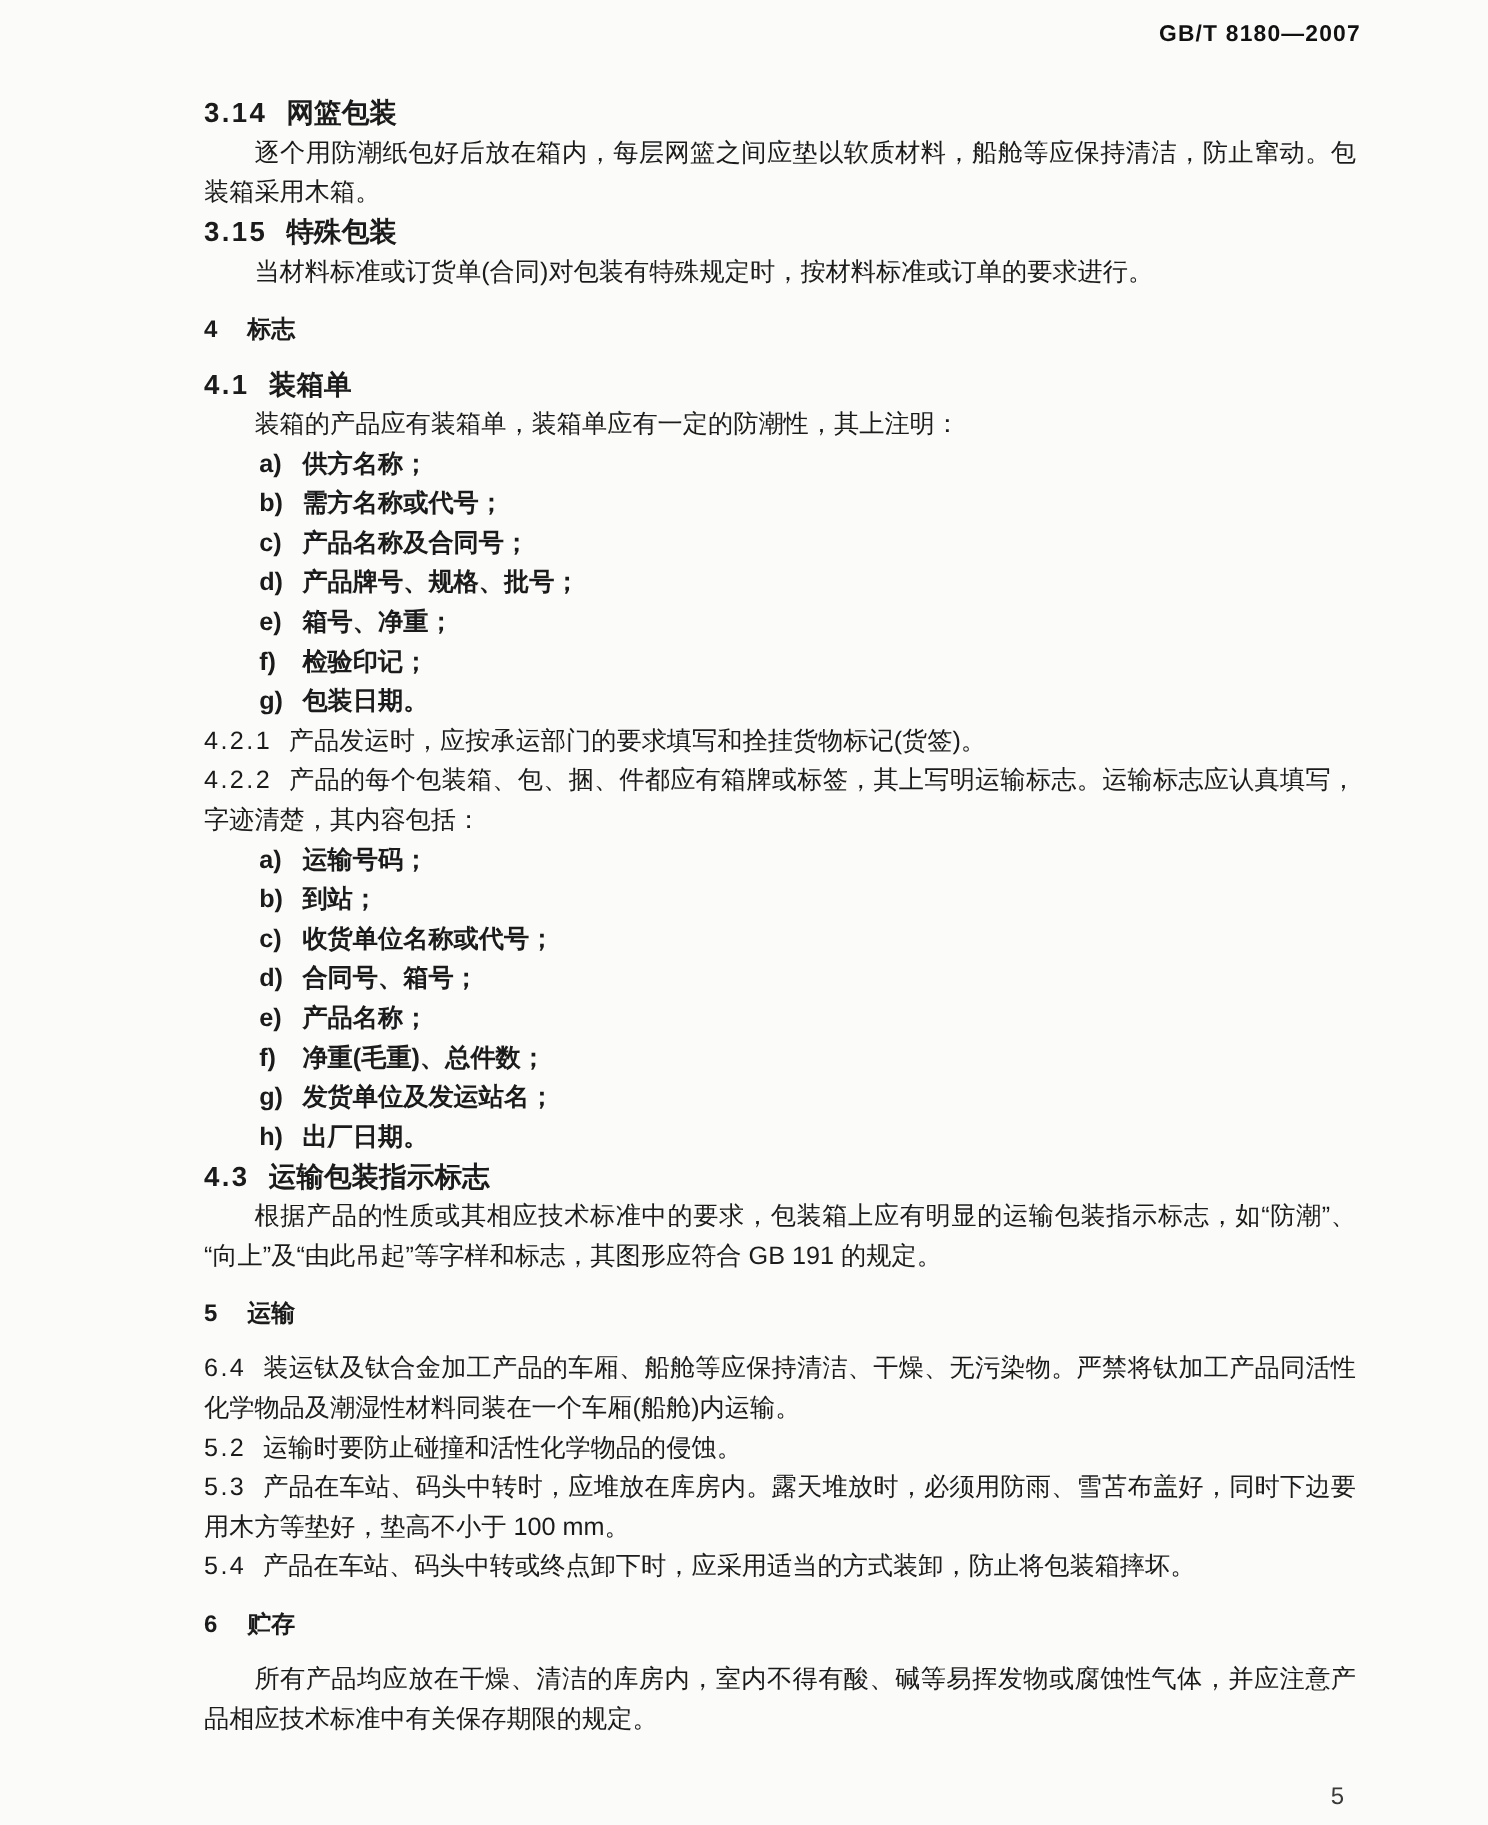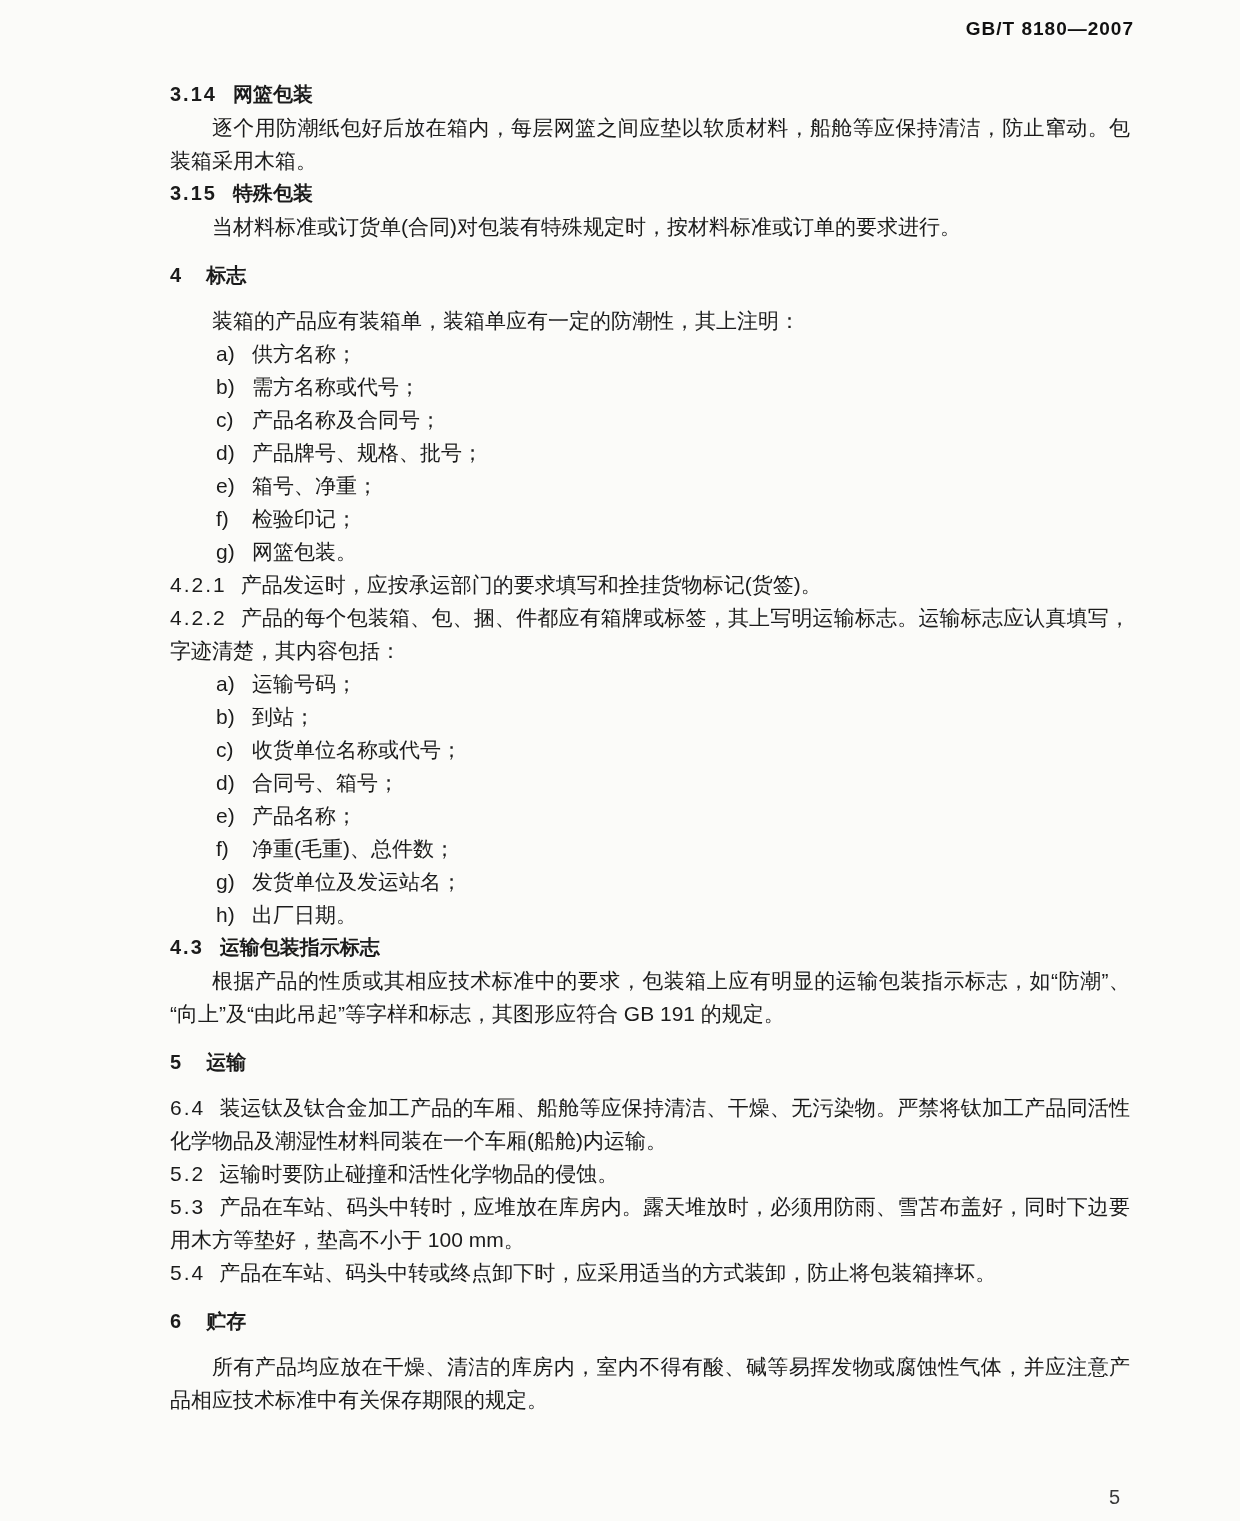--- a/index.html
+++ b/index.html
@@ -42,35 +42,36 @@
     font-size: 20px;
     margin-top: 16px;
     margin-bottom: 12px;
   }
   .chapter .num {
     margin-right: 24px;
     letter-spacing: 1px;
   }
   .section {
     font-weight: bold;
-    font-size: 20px;
+    font-size: 23px;
   }
   .section .num {
     margin-right: 16px;
     letter-spacing: 2px;
   }
   .para {
     text-indent: 2em;
   }
   .clause .num {
     margin-right: 14px;
     letter-spacing: 2px;
   }
   .item {
     margin-left: 46px;
+    font-weight: bold;
   }
   .item .marker {
     display: inline-block;
     width: 36px;
   }
   .page-number {
     position: absolute;
     right: 120px;
     bottom: 12px;
     font-size: 20px;
@@ -82,28 +83,29 @@
 
 <div class="page">
   <div class="doc-number">GB/T 8180—2007</div>
 
   <div class="content">
       <div class="section"><span class="num">3.14</span><span class="title">网篮包装</span></div>
       <div class="para">逐个用防潮纸包好后放在箱内，每层网篮之间应垫以软质材料，船舱等应保持清洁，防止窜动。包装箱采用木箱。</div>
       <div class="section"><span class="num">3.15</span><span class="title">特殊包装</span></div>
       <div class="para">当材料标准或订货单(合同)对包装有特殊规定时，按材料标准或订单的要求进行。</div>
       <div class="chapter"><span class="num">4</span><span class="title">标志</span></div>
+      <div class="section"><span class="num">4.1</span><span class="title">装箱单</span></div>
       <div class="para">装箱的产品应有装箱单，装箱单应有一定的防潮性，其上注明：</div>
       <div class="item"><span class="marker">a)</span><span>供方名称；</span></div>
       <div class="item"><span class="marker">b)</span><span>需方名称或代号；</span></div>
       <div class="item"><span class="marker">c)</span><span>产品名称及合同号；</span></div>
       <div class="item"><span class="marker">d)</span><span>产品牌号、规格、批号；</span></div>
       <div class="item"><span class="marker">e)</span><span>箱号、净重；</span></div>
       <div class="item"><span class="marker">f)</span><span>检验印记；</span></div>
-      <div class="item"><span class="marker">g)</span><span>网篮包装。</span></div>
+      <div class="item"><span class="marker">g)</span><span>包装日期。</span></div>
       <div class="clause"><span class="num">4.2.1</span><span>产品发运时，应按承运部门的要求填写和拴挂货物标记(货签)。</span></div>
       <div class="clause"><span class="num">4.2.2</span><span>产品的每个包装箱、包、捆、件都应有箱牌或标签，其上写明运输标志。运输标志应认真填写，字迹清楚，其内容包括：</span></div>
       <div class="item"><span class="marker">a)</span><span>运输号码；</span></div>
       <div class="item"><span class="marker">b)</span><span>到站；</span></div>
       <div class="item"><span class="marker">c)</span><span>收货单位名称或代号；</span></div>
       <div class="item"><span class="marker">d)</span><span>合同号、箱号；</span></div>
       <div class="item"><span class="marker">e)</span><span>产品名称；</span></div>
       <div class="item"><span class="marker">f)</span><span>净重(毛重)、总件数；</span></div>
       <div class="item"><span class="marker">g)</span><span>发货单位及发运站名；</span></div>
       <div class="item"><span class="marker">h)</span><span>出厂日期。</span></div>

